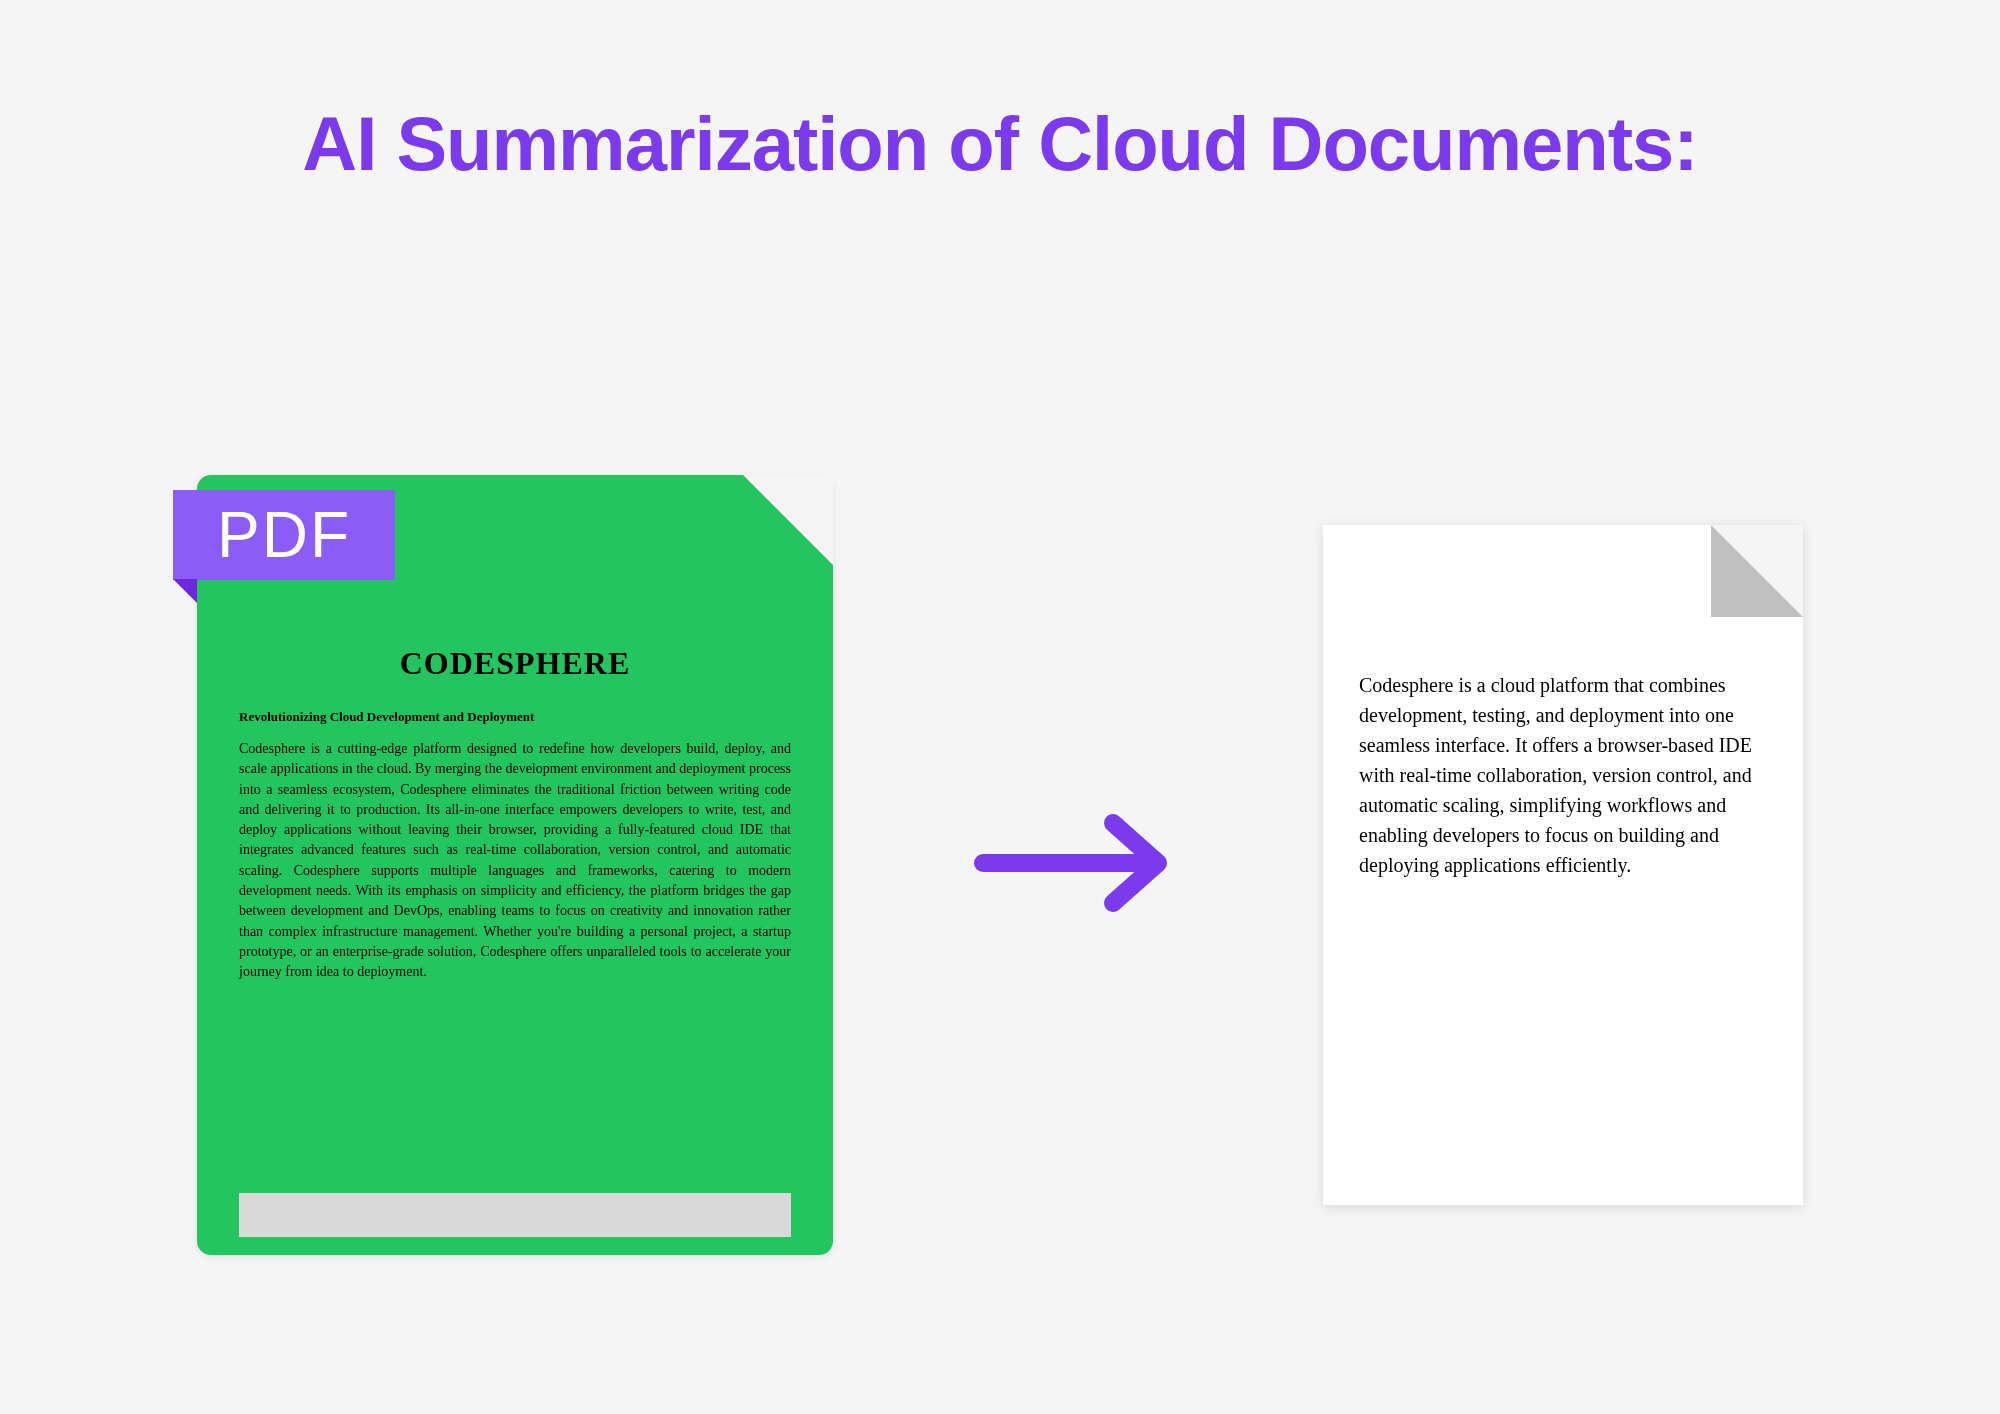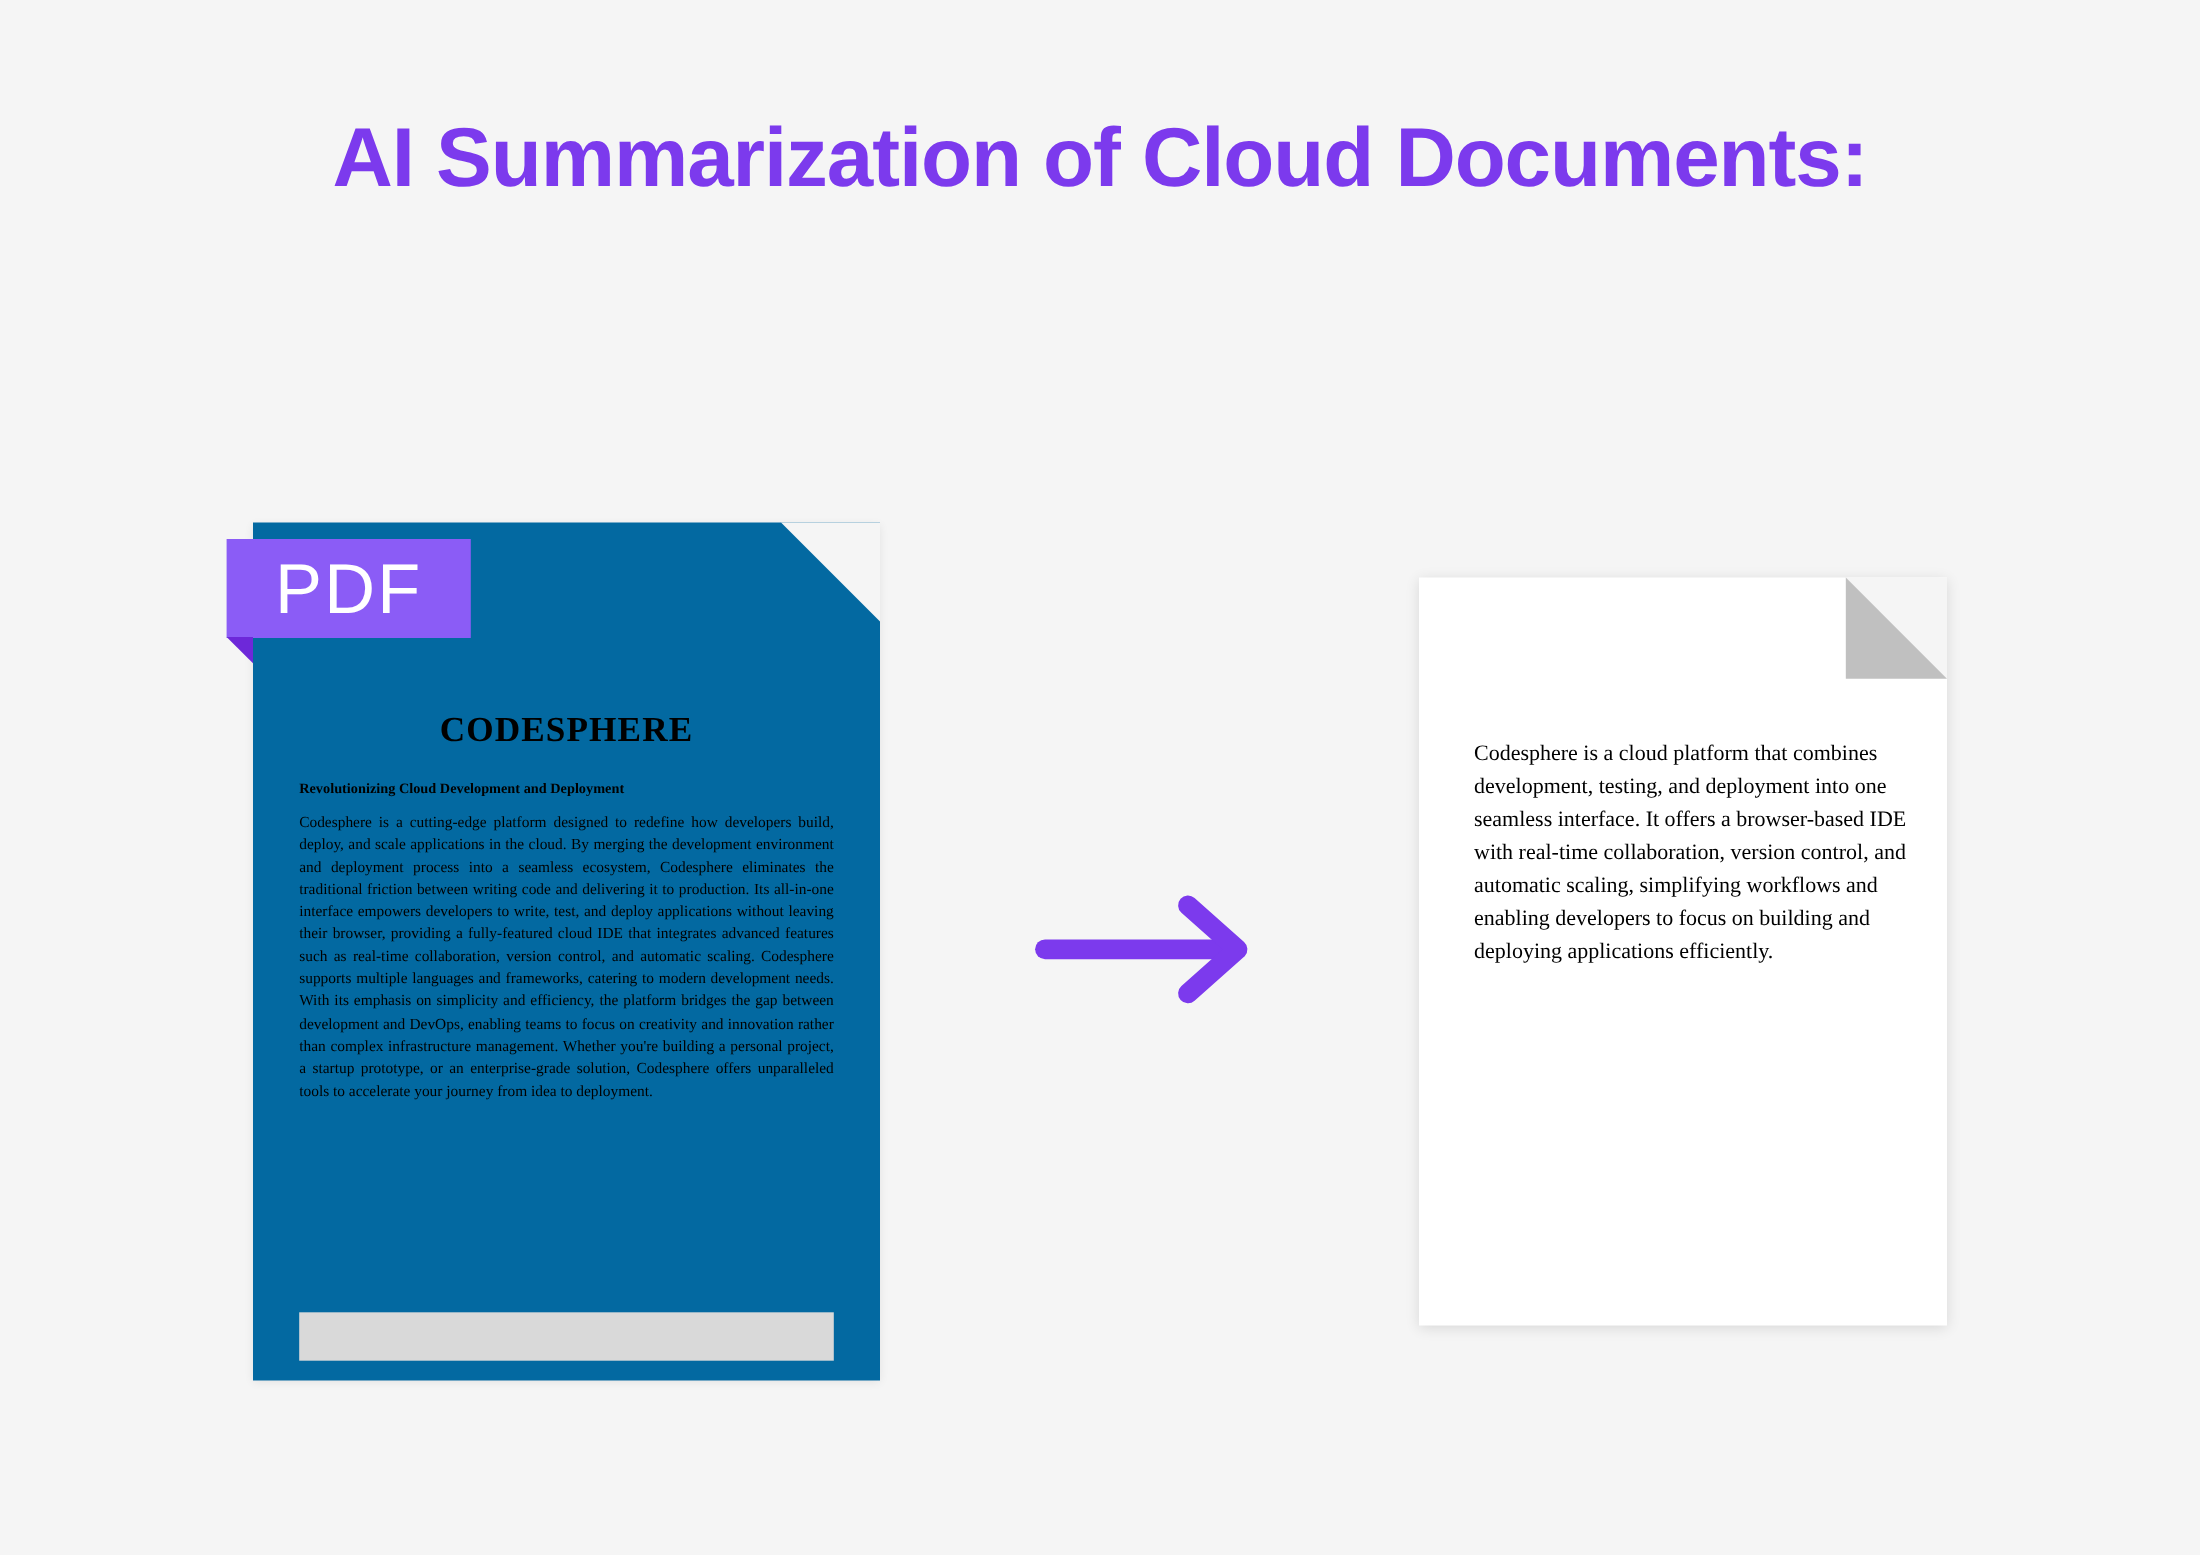--- a/index.html
+++ b/index.html
@@ -44,25 +44,26 @@
       right: 0;
       display: flex;
       align-items: center;
       justify-content: center;
       gap: 140px;
       padding: 0 120px;
     }
     
     
     .pdf-card {
-      width: 570px;
+      width: 636px;
       height: 780px;
-      background: #0369a1;
+      background: #22c55e;
       box-shadow: 0 2px 8px rgba(0,0,0,0.08);
       position: relative;
+      border-radius: 14px;
     }
     
     .pdf-badge {
       position: absolute;
       top: 15px;
       left: -24px;
       background: #8B5CF6;
       color: white;
       font-size: 64px;
       font-weight: 400;
@@ -173,21 +174,21 @@
       position: absolute;
       top: 0;
       right: 0;
       width: 0;
       height: 0;
       border-bottom: 92px solid #c0c0c0;
       border-right: 92px solid transparent;
     }
     
     .summary-inner {
-      padding: 145px 36px 0 50px;
+      padding: 145px 36px 0 36px;
     }
     
     .summary-text {
       font-family: 'Times New Roman', Times, serif;
       font-size: 20px;
       line-height: 1.5;
       color: #000;
     }
   </style>
 </head>

